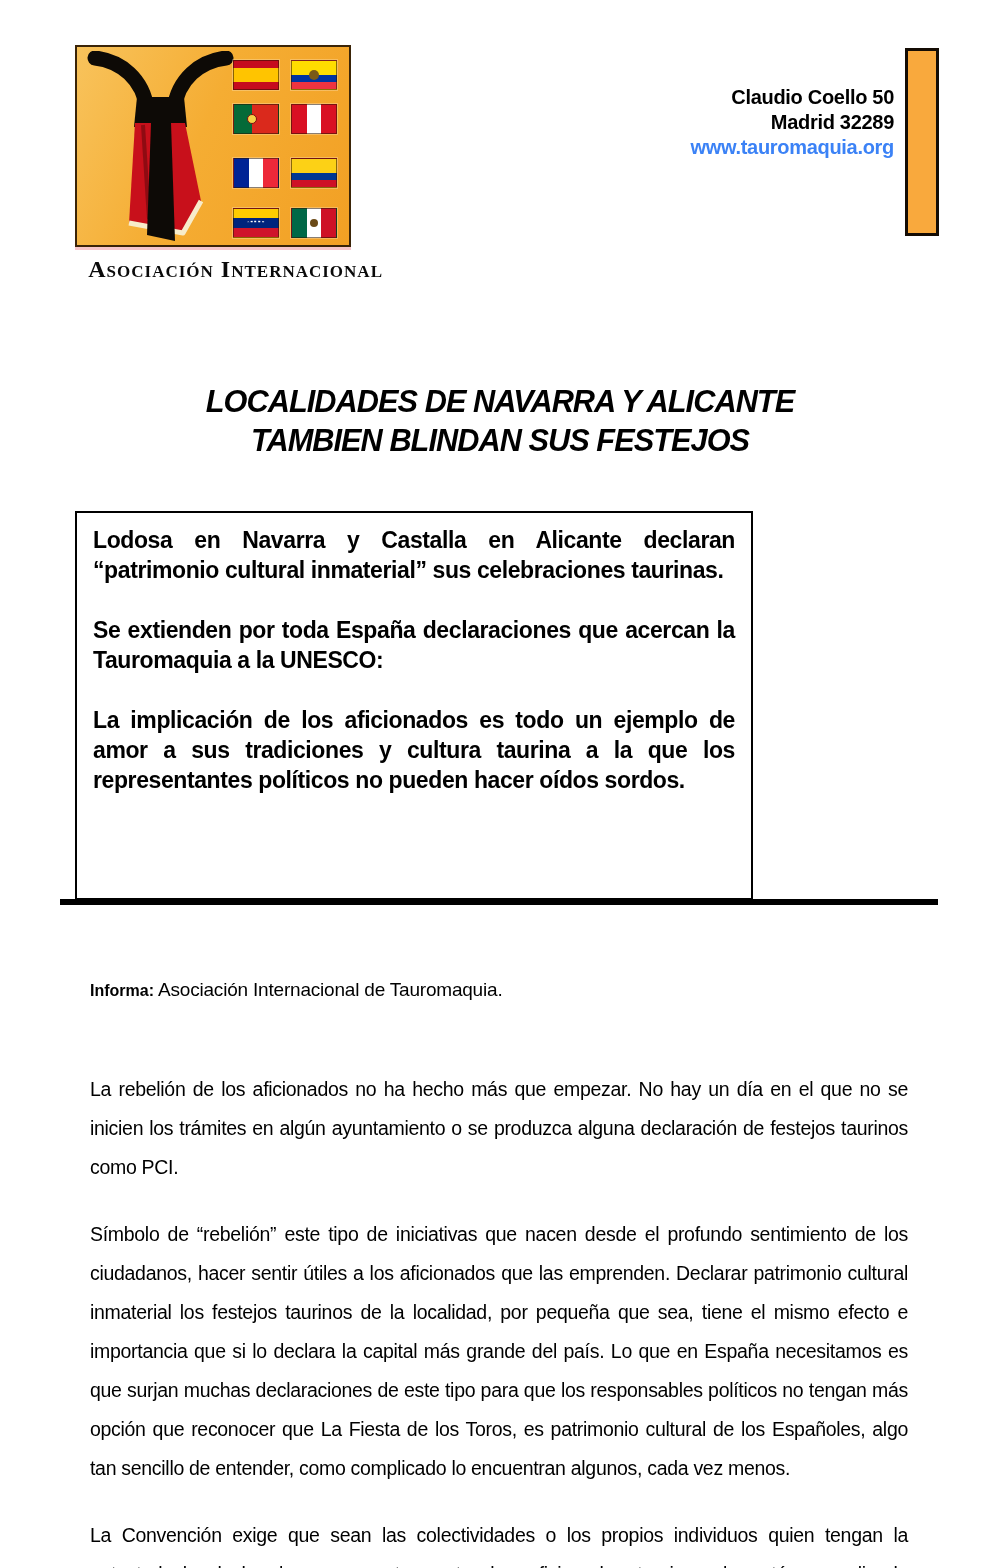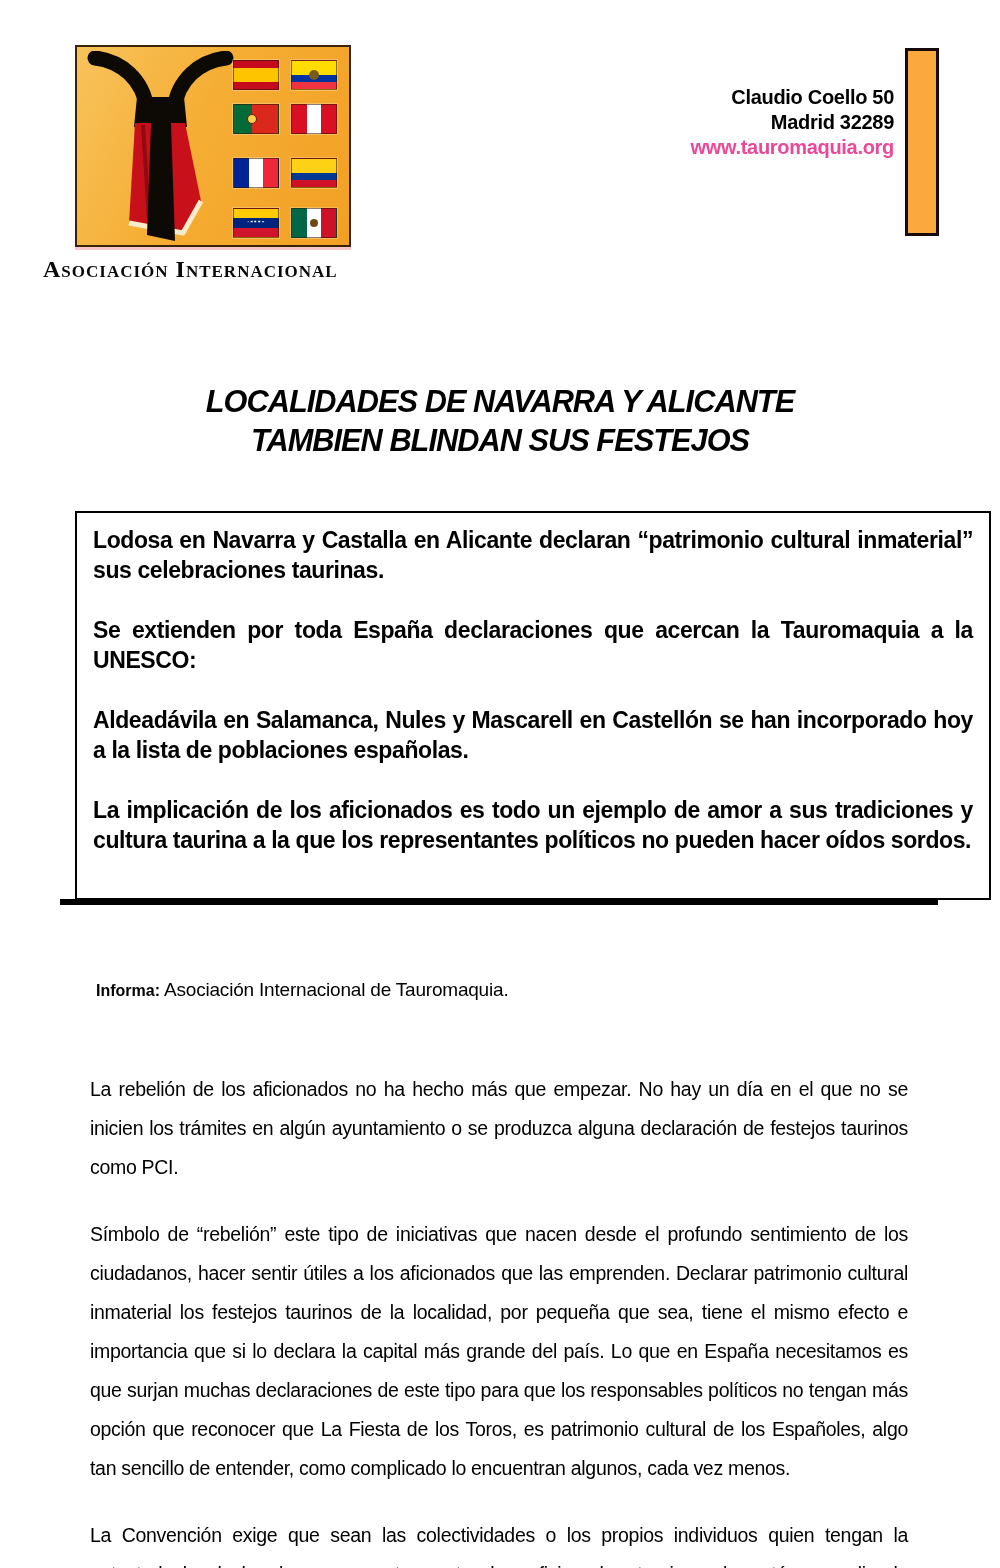--- a/index.html
+++ b/index.html
@@ -38,61 +38,61 @@
   .flag-ecuador  { background:linear-gradient(180deg,#ffdd00 0 50%,#0033a0 50% 75%,#ef3340 75% 100%); }
   .flag-portugal { background:linear-gradient(90deg,#046a38 0 40%,#da291c 40% 100%); }
   .flag-peru     { background:linear-gradient(90deg,#d91023 0 33%,#ffffff 33% 67%,#d91023 67% 100%); }
   .flag-france   { background:linear-gradient(90deg,#002395 0 33%,#ffffff 33% 67%,#ed2939 67% 100%); }
   .flag-colombia { background:linear-gradient(180deg,#fcd116 0 50%,#003893 50% 75%,#ce1126 75% 100%); }
   .flag-venezuela{ background:linear-gradient(180deg,#ffcc00 0 33%,#00247d 33% 67%,#cf142b 67% 100%); }
   .flag-mexico   { background:linear-gradient(90deg,#006847 0 33%,#ffffff 33% 67%,#ce1126 67% 100%); }
 
   .org-name {
     position:absolute; left:43px; top:256px; width:340px;
-    text-align:left; font-family:"Liberation Serif", serif;
+    text-align:right; font-family:"Liberation Serif", serif;
     font-weight:bold; font-variant:small-caps;
     font-size:24px; line-height:27px; letter-spacing:1px; color:#0a0a0a;
   }
 
   
   .contact {
     position:absolute; right:106px; top:85px; width:320px;
     text-align:right; font-weight:bold; font-size:20px; line-height:25px;
     letter-spacing:-0.3px;
   }
-  .contact .url { text-decoration:none; color:#ec4899; }
+  .contact .url { text-decoration:none; color:#3b82f6; }
   .accent-bar {
     position:absolute; left:905px; top:48px; width:34px; height:188px;
     border:3px solid #140c04;
   }
 
   
   .doc-title {
     position:absolute; left:0; top:382px; width:1000px;
     text-align:center; font-size:32px; line-height:39px;
     font-weight:bold; font-style:italic; letter-spacing:-1px;
     transform:scaleX(0.96);
   }
 
   
   .highlight-box {
-    position:absolute; left:75px; top:511px; width:916px; height:389px;
+    position:absolute; left:75px; top:511px; width:678px; height:389px;
     border:2px solid #000; padding:12px 16px 0 16px;
   }
   .highlight-box p {
     font-weight:bold; font-size:23px; line-height:30px;
     text-align:justify; letter-spacing:-0.4px; margin-bottom:30px;
   }
   .box-bottom-rule {
     position:absolute; left:60px; top:899px; width:878px; height:6px;
     background:#000;
   }
 
   
-  .byline { position:absolute; left:96px; top:979px; font-size:19px; letter-spacing:-0.2px;text-align:right; }
+  .byline { position:absolute; left:90px; top:979px; font-size:19px; letter-spacing:-0.2px;text-align:right; }
   .byline .byline-label { font-size:16px; font-weight:bold; letter-spacing:0; }
 
   
   .body-text { position:absolute; left:90px; top:1070px; width:818px; }
   .body-text p {
     font-size:19.5px; line-height:39px; text-align:justify;
     letter-spacing:-0.3px; margin-bottom:28px;
   }
 </style>
 </head>
@@ -149,21 +149,20 @@
   <div class="accent-bar" style="background:#F9A93D;"></div>
 
   <h1 class="doc-title">
     <div>LOCALIDADES DE NAVARRA Y ALICANTE</div>
     <div>TAMBIEN BLINDAN SUS FESTEJOS</div>
   </h1>
 
   <div class="highlight-box">
     <p>Lodosa en Navarra y Castalla en Alicante declaran “patrimonio cultural inmaterial” sus celebraciones taurinas.</p>
     <p>Se extienden por toda España declaraciones que acercan  la Tauromaquia a  la UNESCO:</p>
-    <p>Aldeadávila en Salamanca, Nules y Mascarell en Castellón se han incorporado hoy a la  lista de poblaciones españolas.</p>
     <p>La implicación de los aficionados es todo un ejemplo de amor a sus tradiciones y cultura taurina a la que los representantes políticos no pueden hacer oídos sordos.</p>
   </div>
   <div class="box-bottom-rule"></div>
 
   <div class="byline">
     <span class="byline-label">Informa:</span><span> Asociación Internacional de Tauromaquia.</span>
   </div>
 
   <div class="body-text">
     <p>La rebelión de los aficionados no ha hecho más que empezar. No hay un día en el que no se inicien los trámites en algún  ayuntamiento o se produzca  alguna declaración de festejos taurinos como  PCI.</p>

